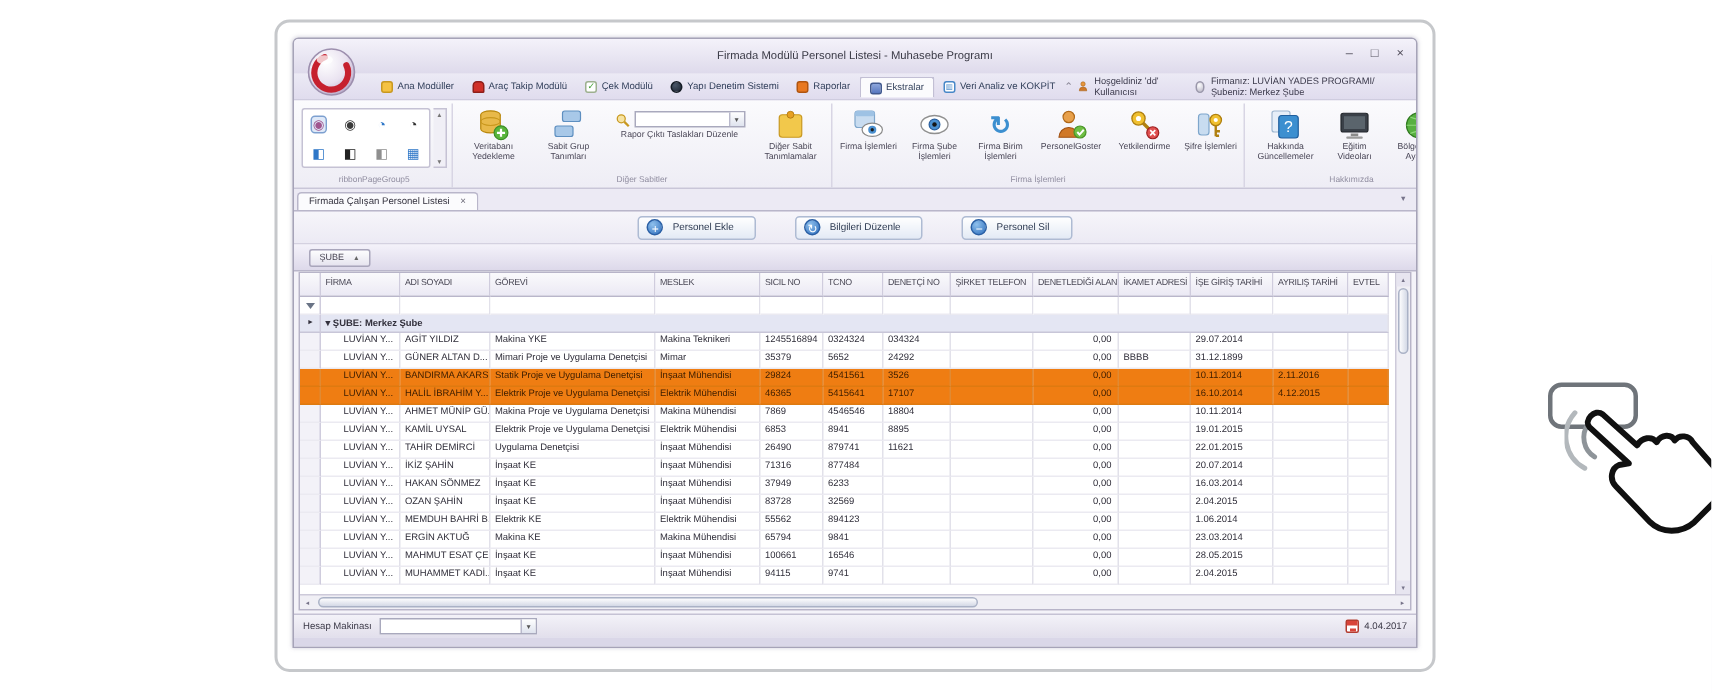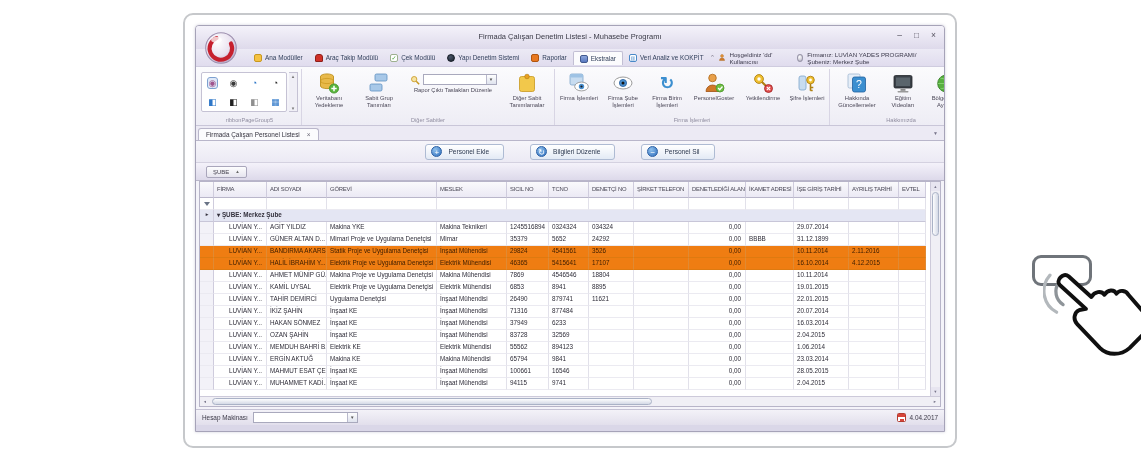--- a/index.html
+++ b/index.html
@@ -121,21 +121,21 @@
 </style>
 </head>
 <body>
 
 <div class="canvas">
  <div class="frame">
 
   <div class="window">
 
     <div class="titlebar">
-      <div class="title">Firmada Çalışan Denetim Listesi - Muhasebe Programı</div>
+      <div class="title">Firmada Modülü Personel Listesi - Muhasebe Programı</div>
       <div class="win-controls">
         <span>–</span>
         <span>□</span>
         <span>×</span>
       </div>
     </div>
 
     <svg class="logo" viewBox="0 0 40 40">
       <defs>
         <radialGradient id="lg" cx="38%" cy="30%" r="75%">

